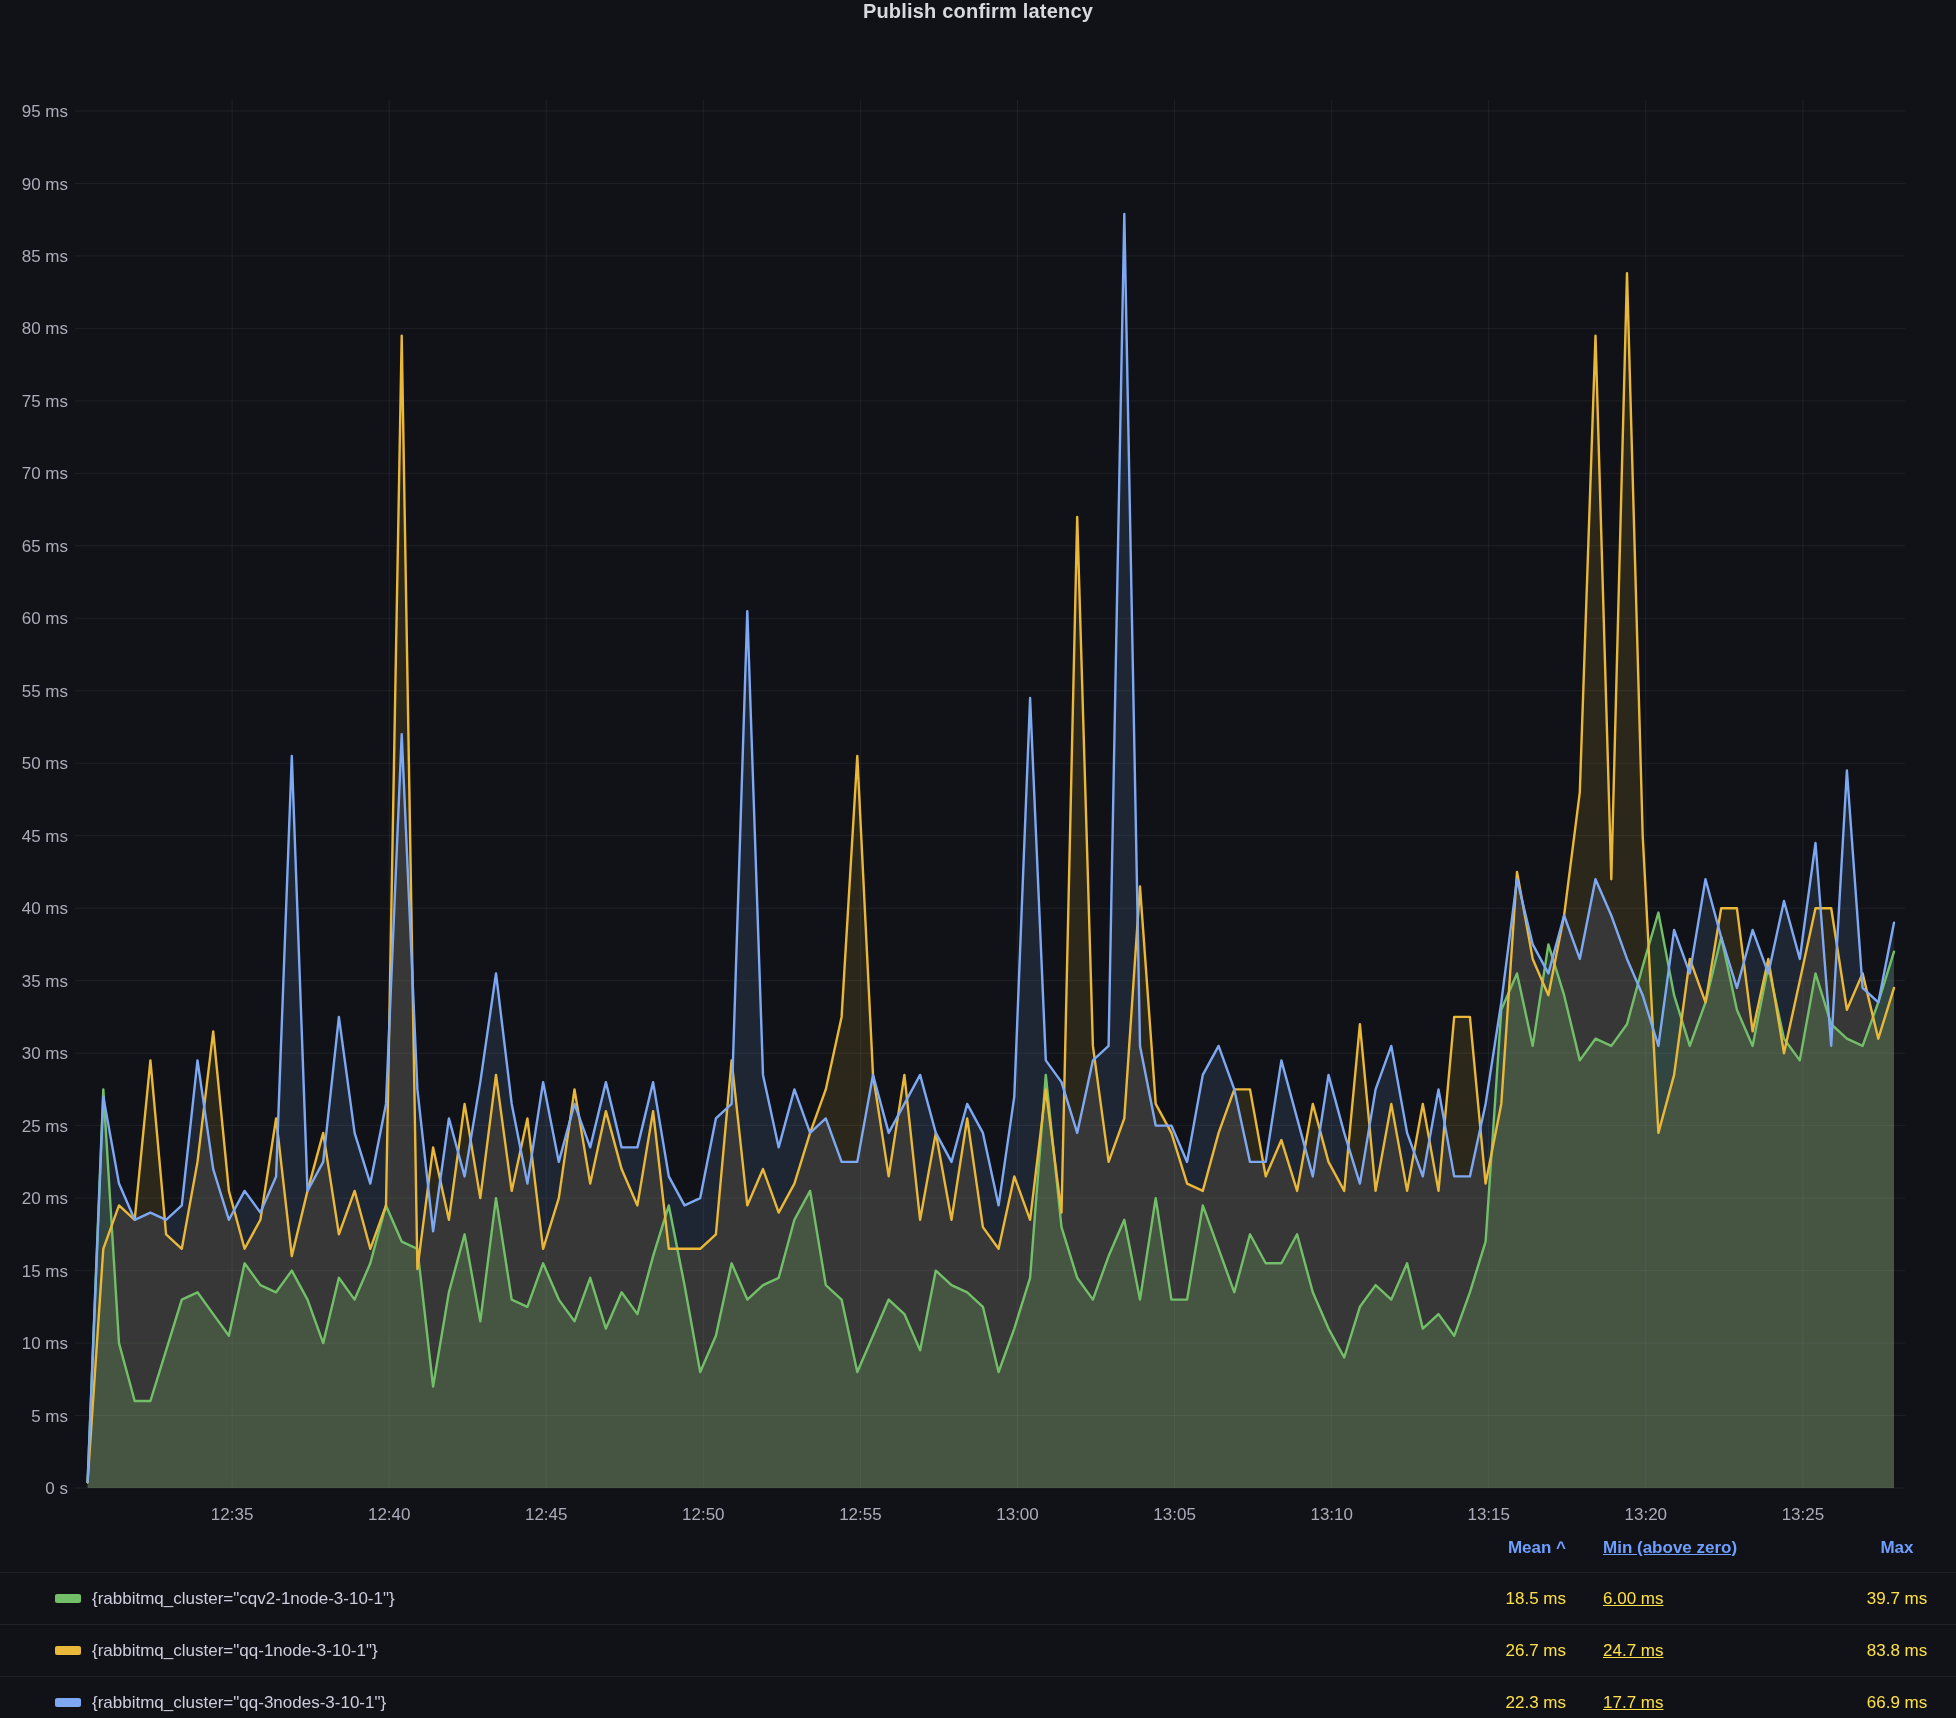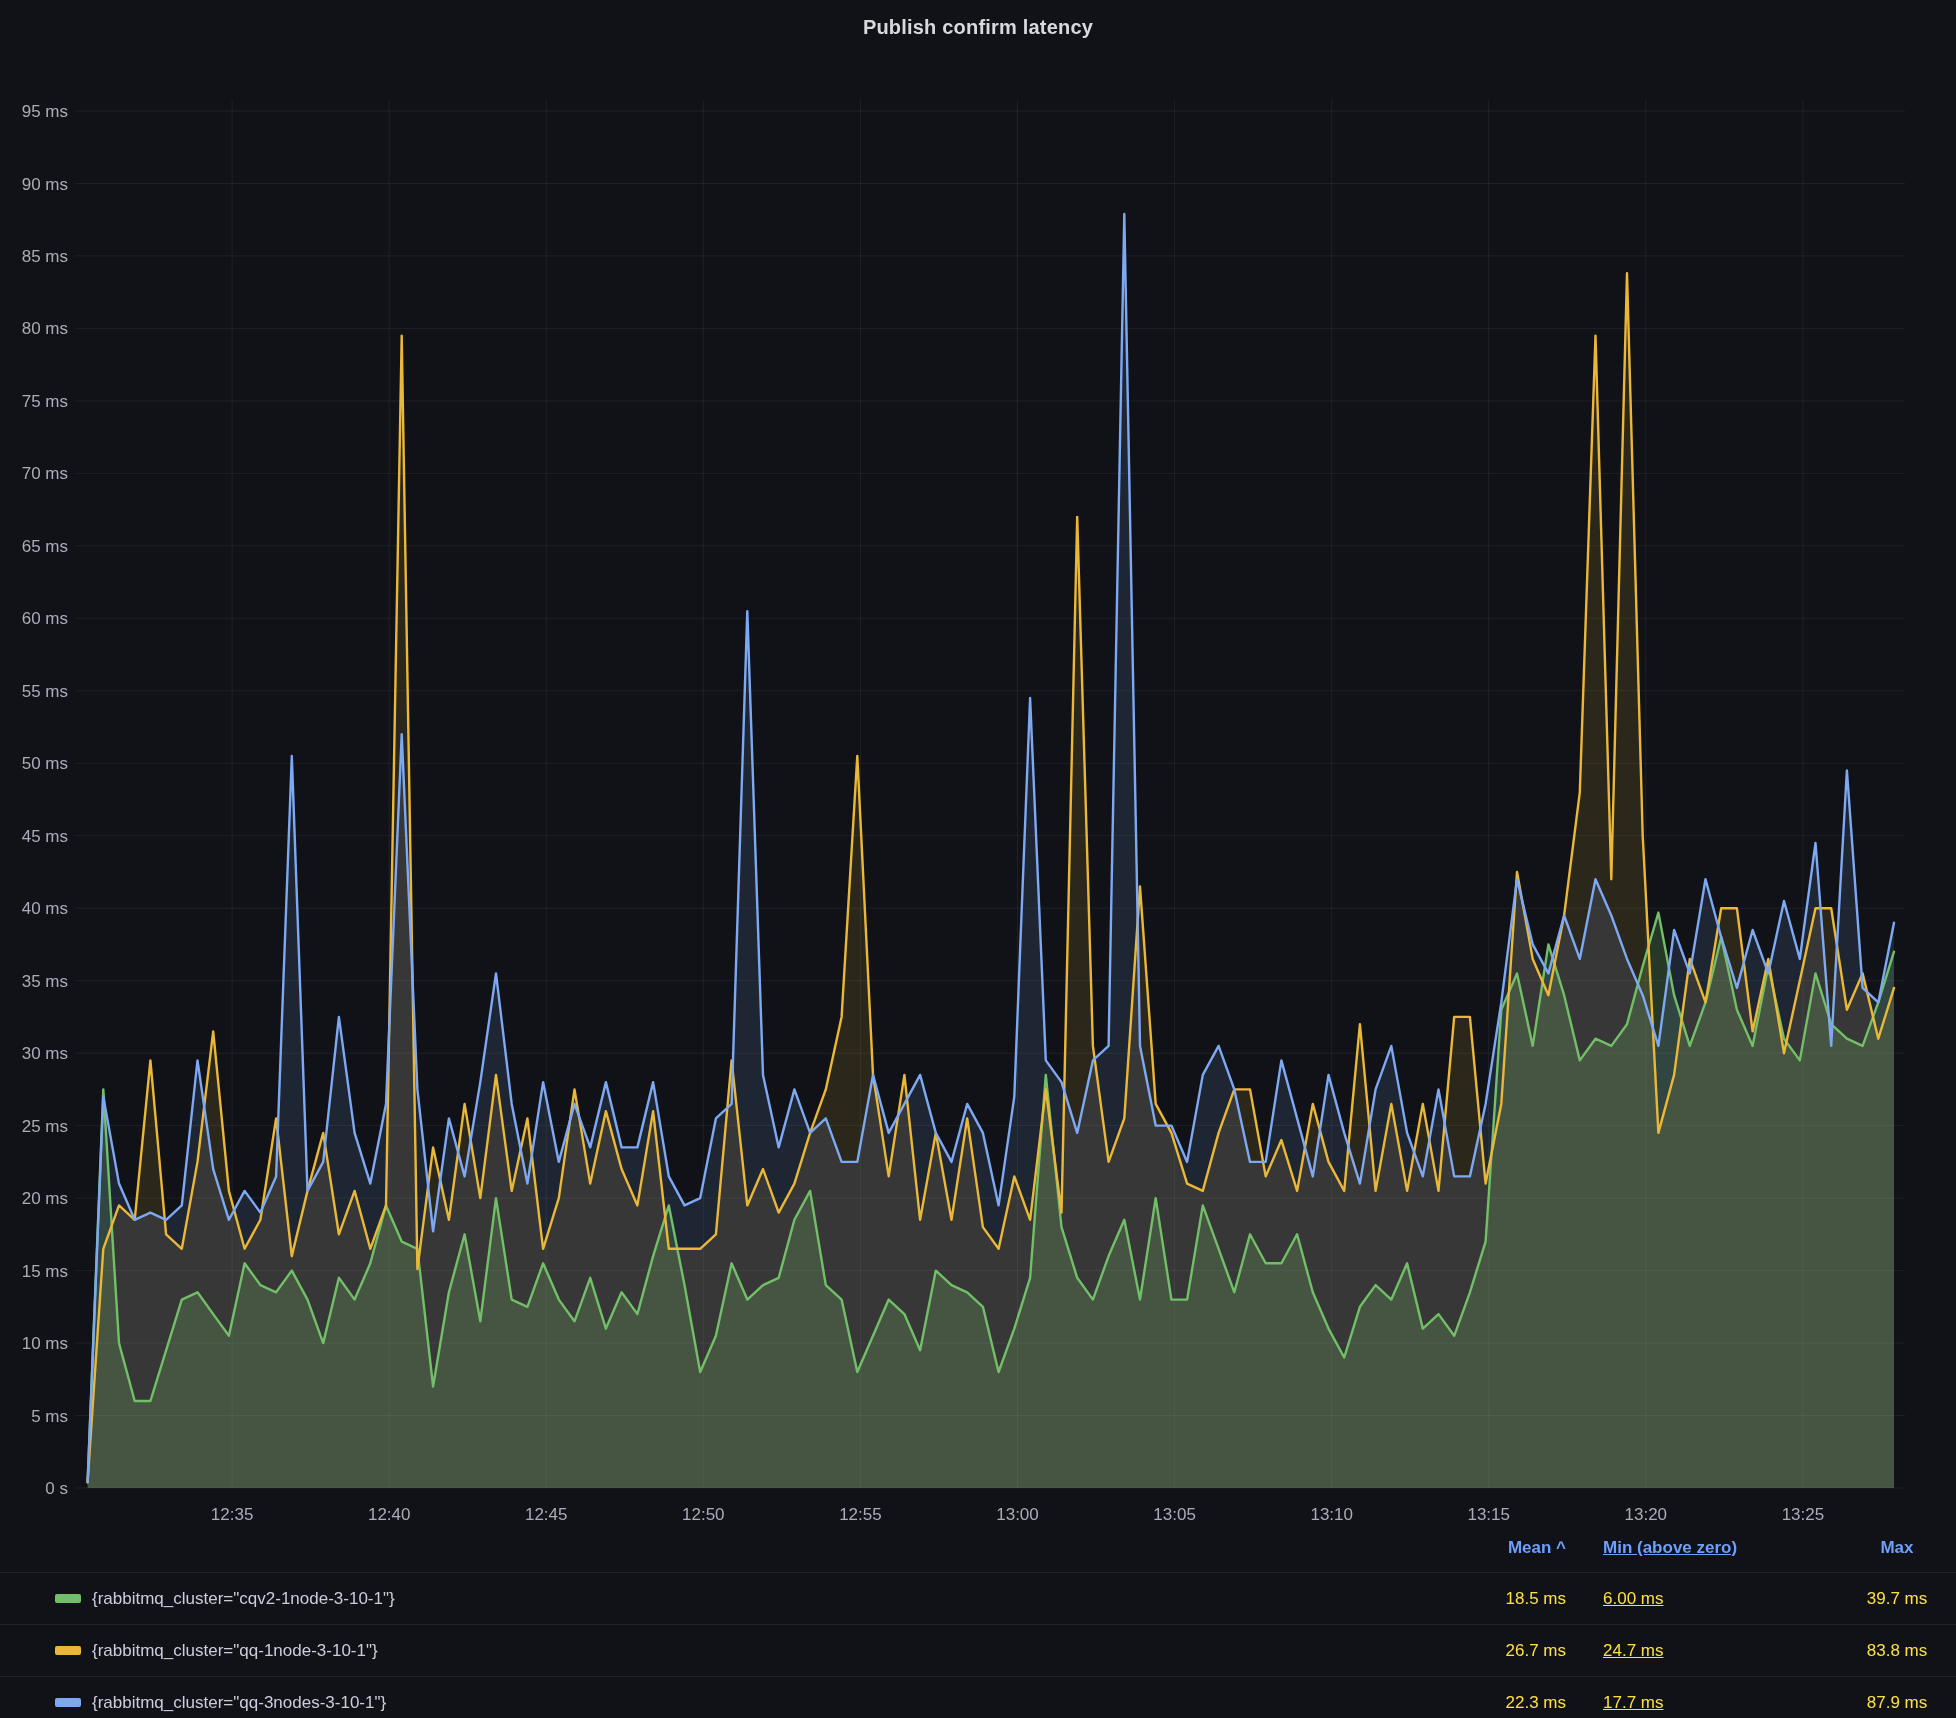--- a/index.html
+++ b/index.html
@@ -1,20 +1,20 @@
 <!DOCTYPE html>
 <html><head>
 <meta charset="utf-8">
 <style>
   html,body{margin:0;padding:0;background:#0b0c0f;}
   .screen{position:relative;width:1956px;height:1718px;background:#111217;overflow:hidden;
           font-family:"Liberation Sans", sans-serif;}
   .panel-title{position:absolute;top:12px;left:0;width:100%;text-align:center;
 ved    font-size:20px;font-weight:600;color:#D8D9DD;letter-spacing:.2px;}
-  .panel-title{position:absolute;top:16px;left:0;width:100%;text-align:center;
+  .panel-title{position:absolute;top:0;left:0;width:100%;text-align:center;
     font-size:20px;font-weight:600;color:#D8D9DD;letter-spacing:.2px;}
   #chart-svg{position:absolute;top:0;left:0;}
   .tick-label{font-family:"Liberation Sans", sans-serif;font-size:17px;fill:rgba(204,204,220,0.82);}
   .legend{position:absolute;top:1524px;left:0;width:1956px;font-size:17px;color:#CCCCDC;}
   .lrow, .lheader{display:grid;grid-template-columns:1fr 120px 235px 118px;align-items:center;}
   .lheader{height:48px;}
   .lrow{height:51px;border-top:1px solid rgba(204,204,220,0.09);}
   .hcell{color:#6E9FFF;font-weight:600;}
   .mean{text-align:right;padding-right:37px;}
   .min{text-align:left;text-decoration:underline;}
@@ -135,18 +135,18 @@
       <div class="stat max">83.8 ms</div>
     </div>
 
     <div class="lrow">
       <div class="name-cell">
         <span class="swatch" style="background: rgb(126, 169, 242);"></span>
         <span class="lname">{rabbitmq_cluster="qq-3nodes-3-10-1"}</span>
       </div>
       <div class="stat mean">22.3 ms</div>
       <div class="stat min">17.7 ms</div>
-      <div class="stat max">87.9 ms</div>
+      <div class="stat max">66.9 ms</div>
     </div>
   </div>
   </div>
 
 </div>
 
 </body></html>

